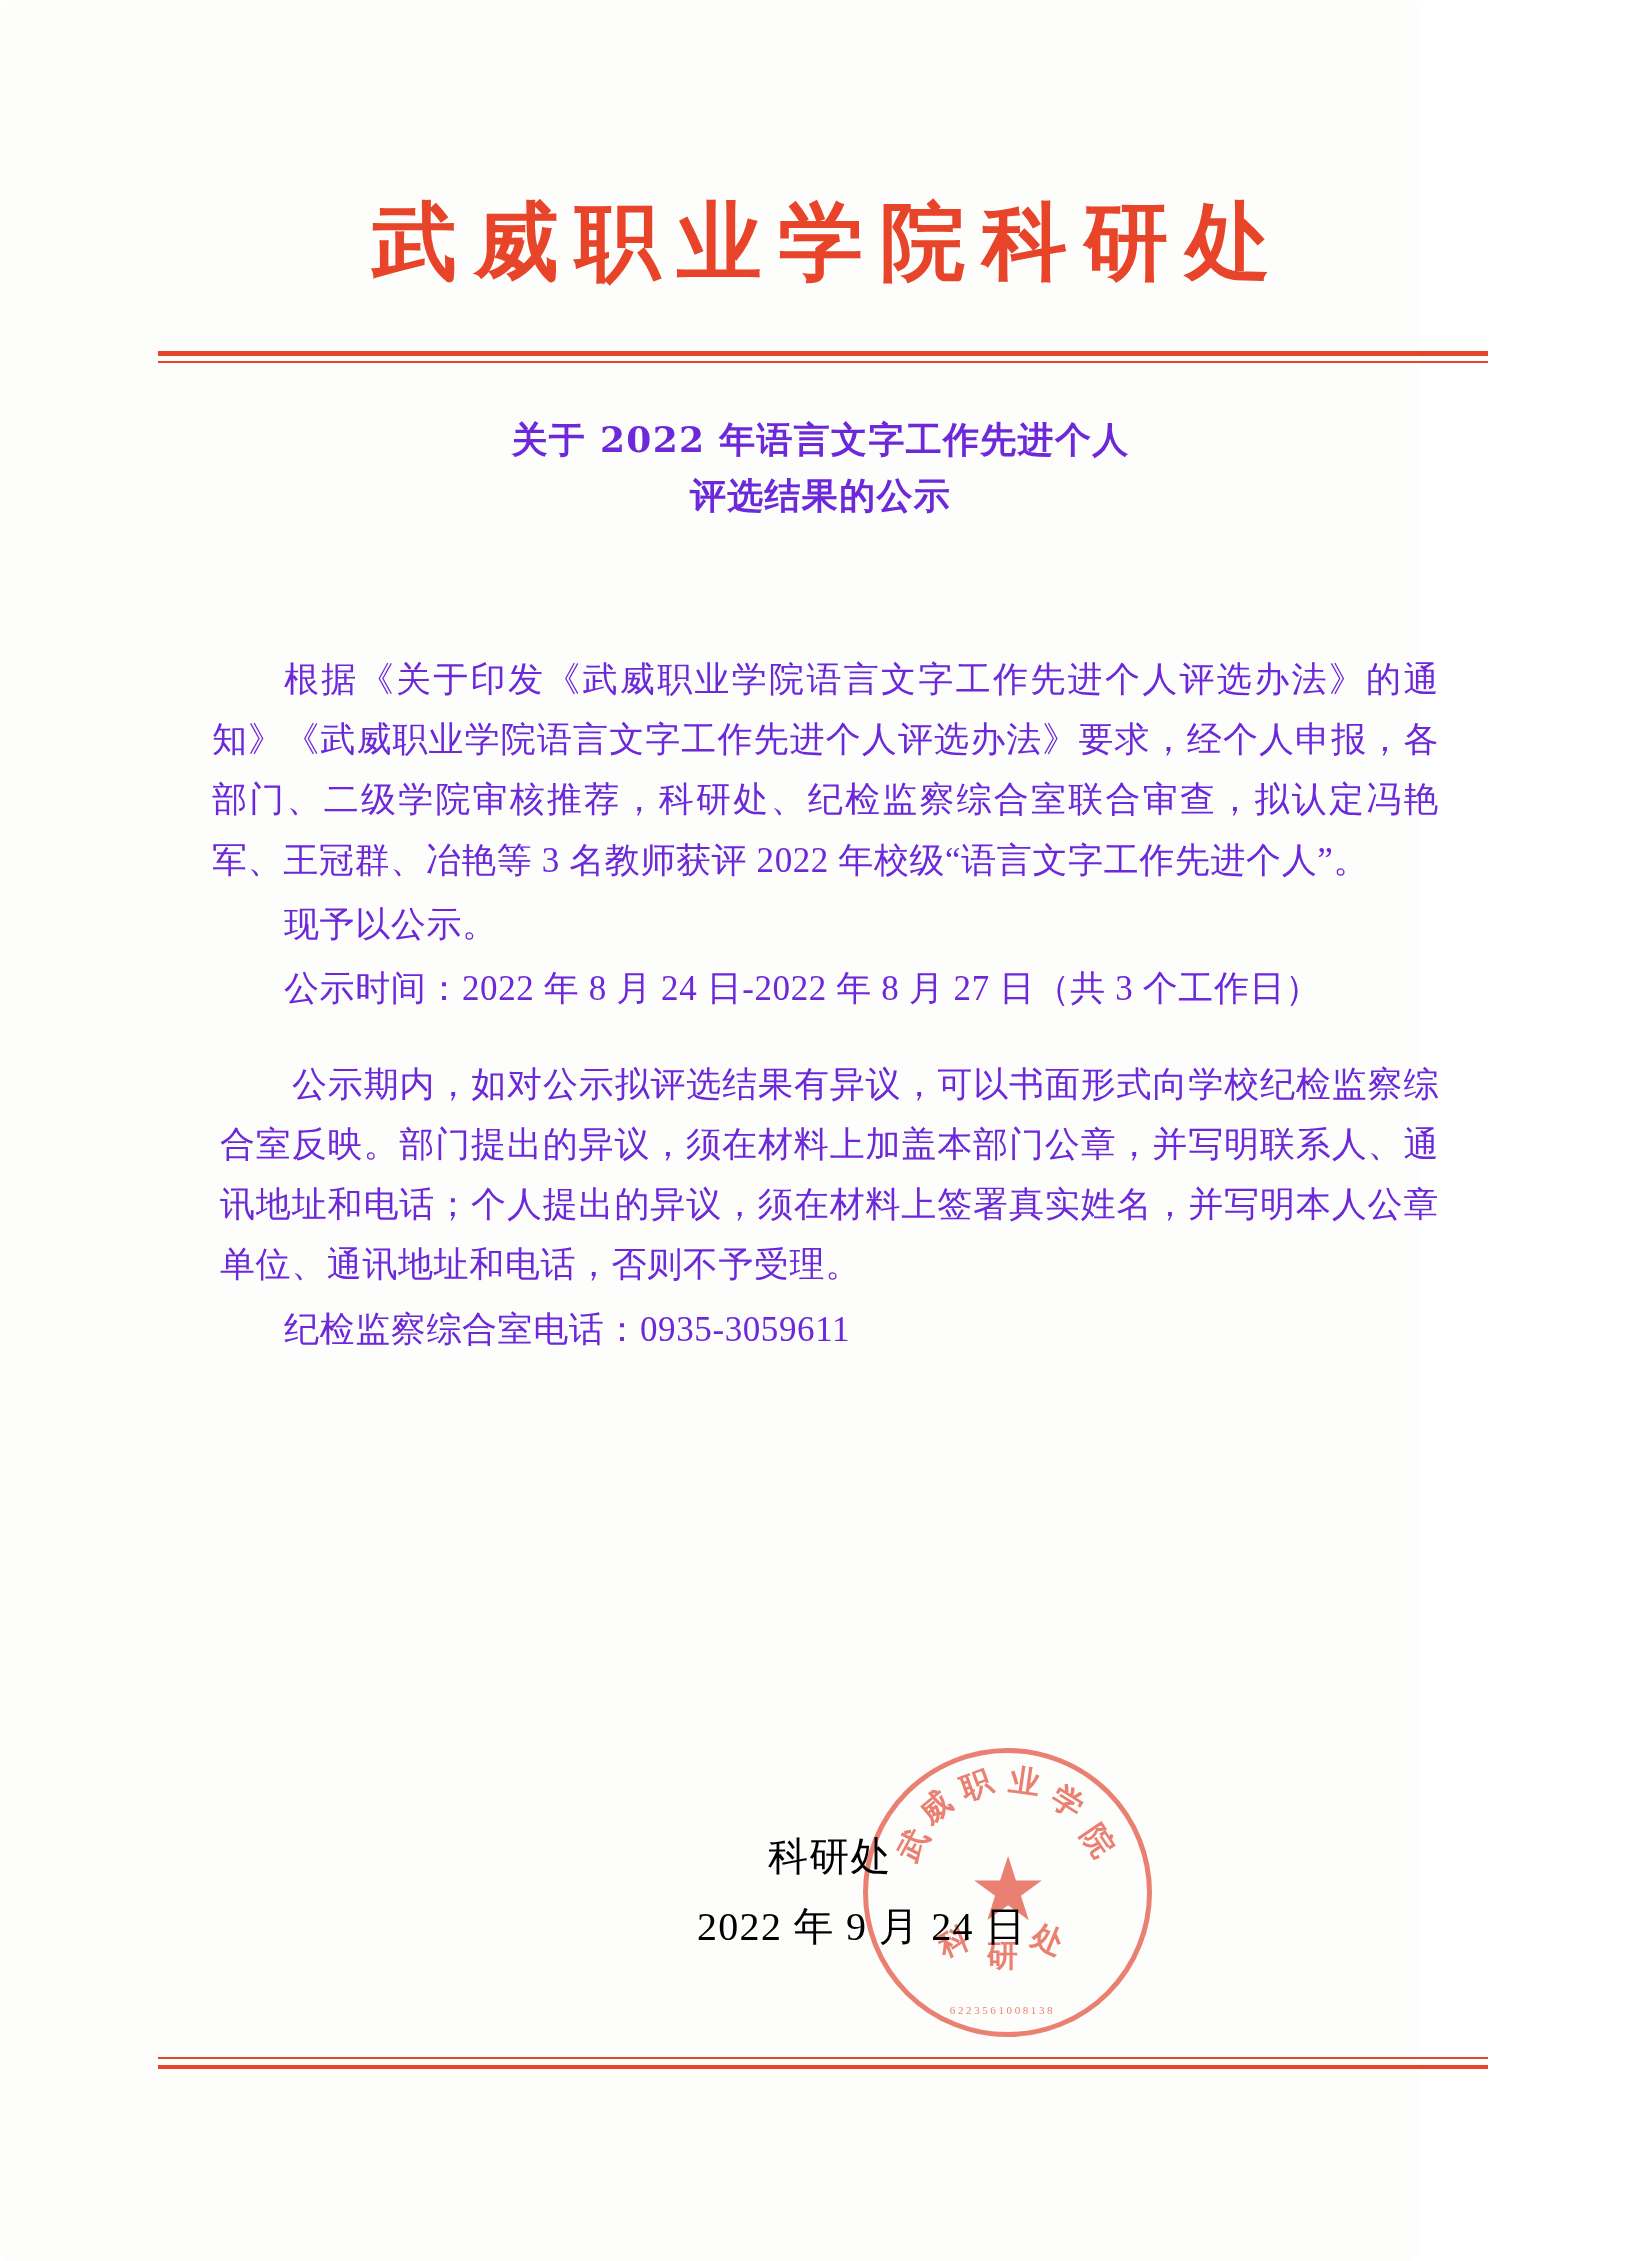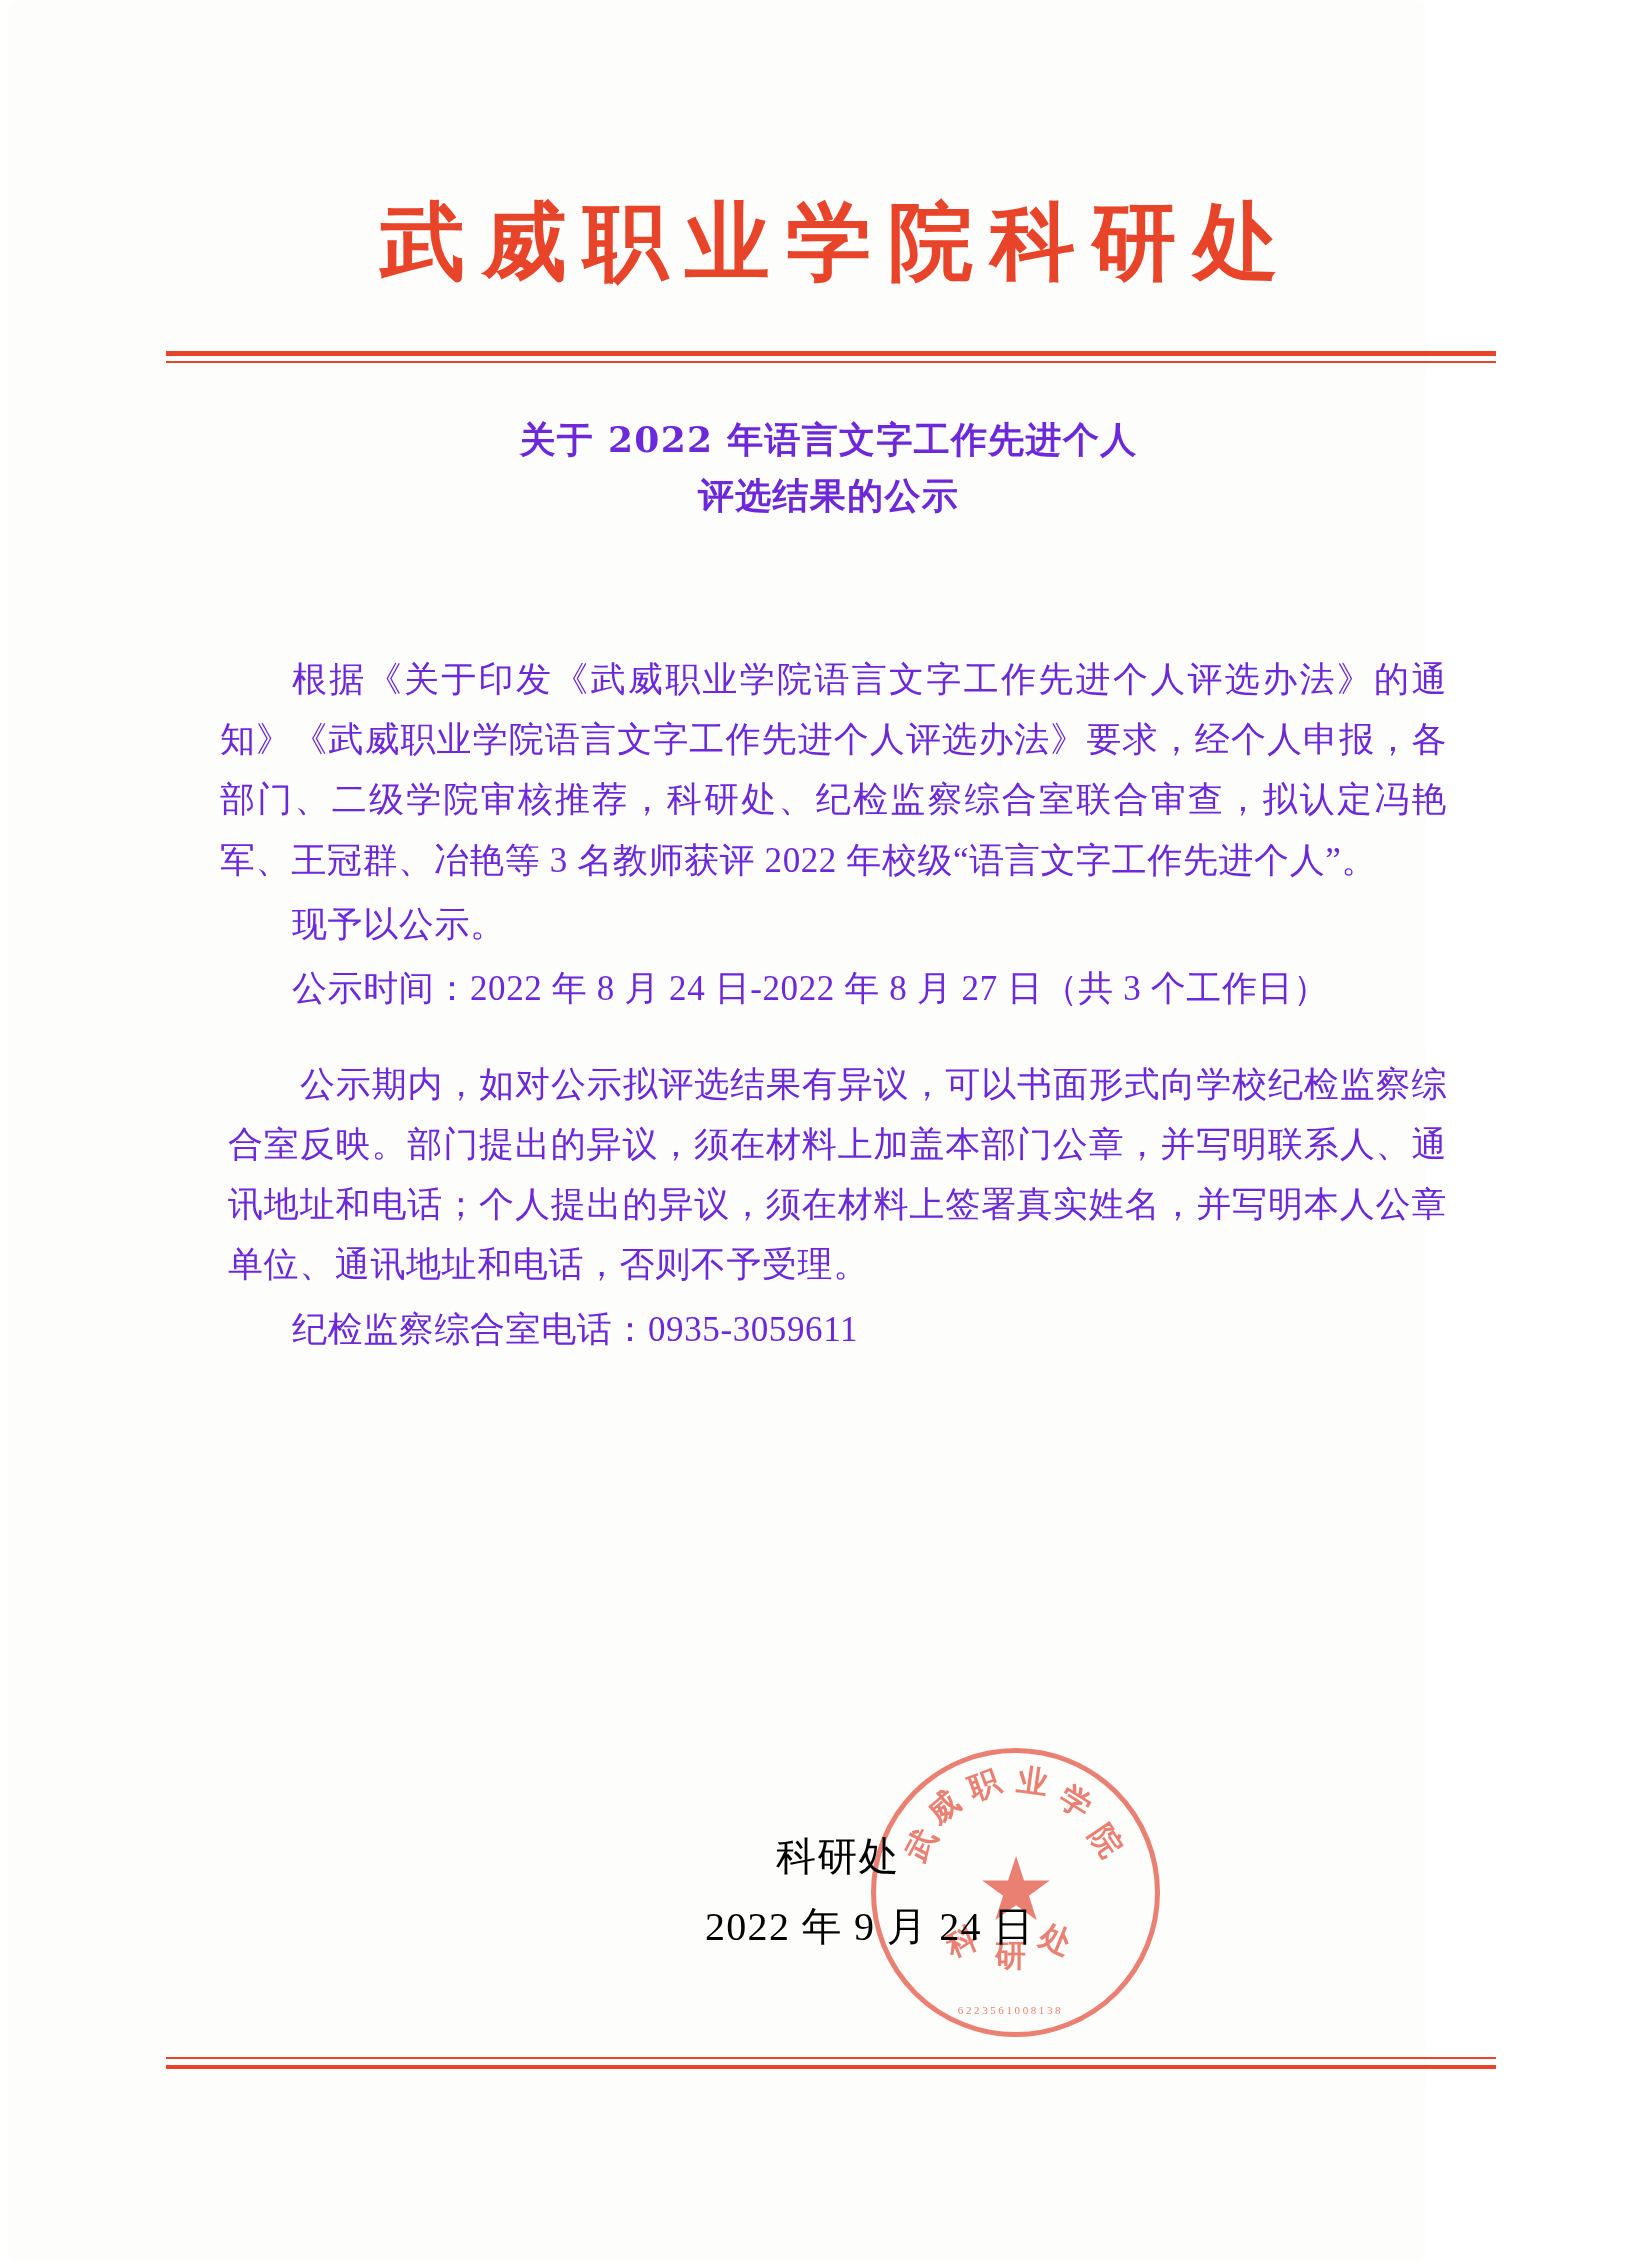--- a/index.html
+++ b/index.html
@@ -11,21 +11,21 @@
     width: 1642px;
     height: 2261px;
     position: relative;
     font-family: "Liberation Serif", "DejaVu Serif", serif;
     color: #1a1a1a;
     overflow: hidden;
   }
 
   .page {
     position: absolute;
-    left: 8px; top: 0;
+    left: 0; top: 0;
     width: 1418px;
     height: 2261px;
     background: #fdfdfc;
     border-radius: 9px;
   }
 
   
   .letterhead {
     position: absolute;
     left: 0;

